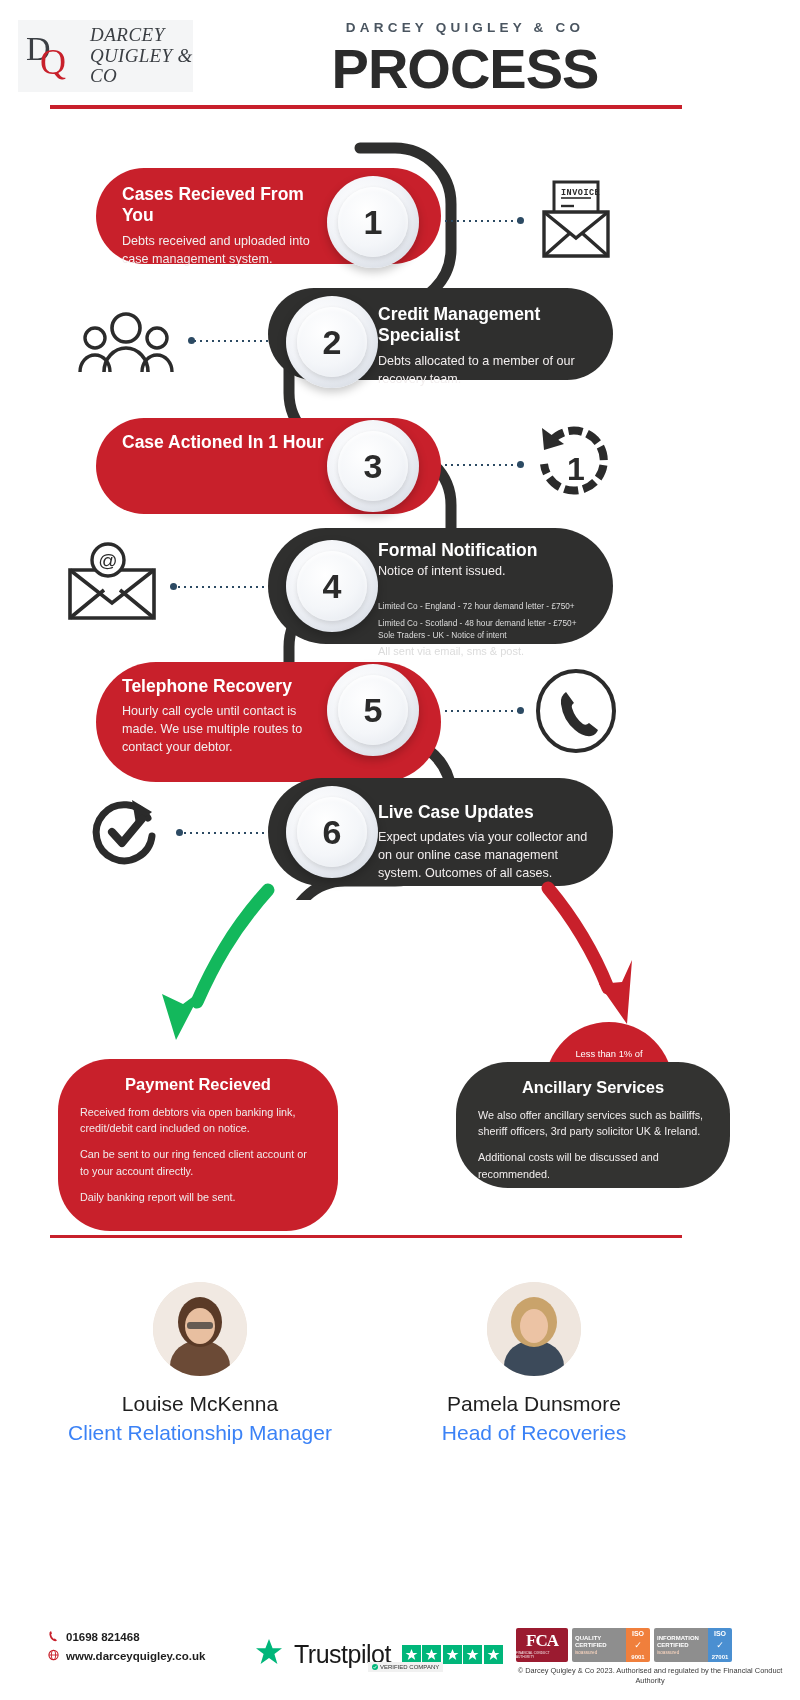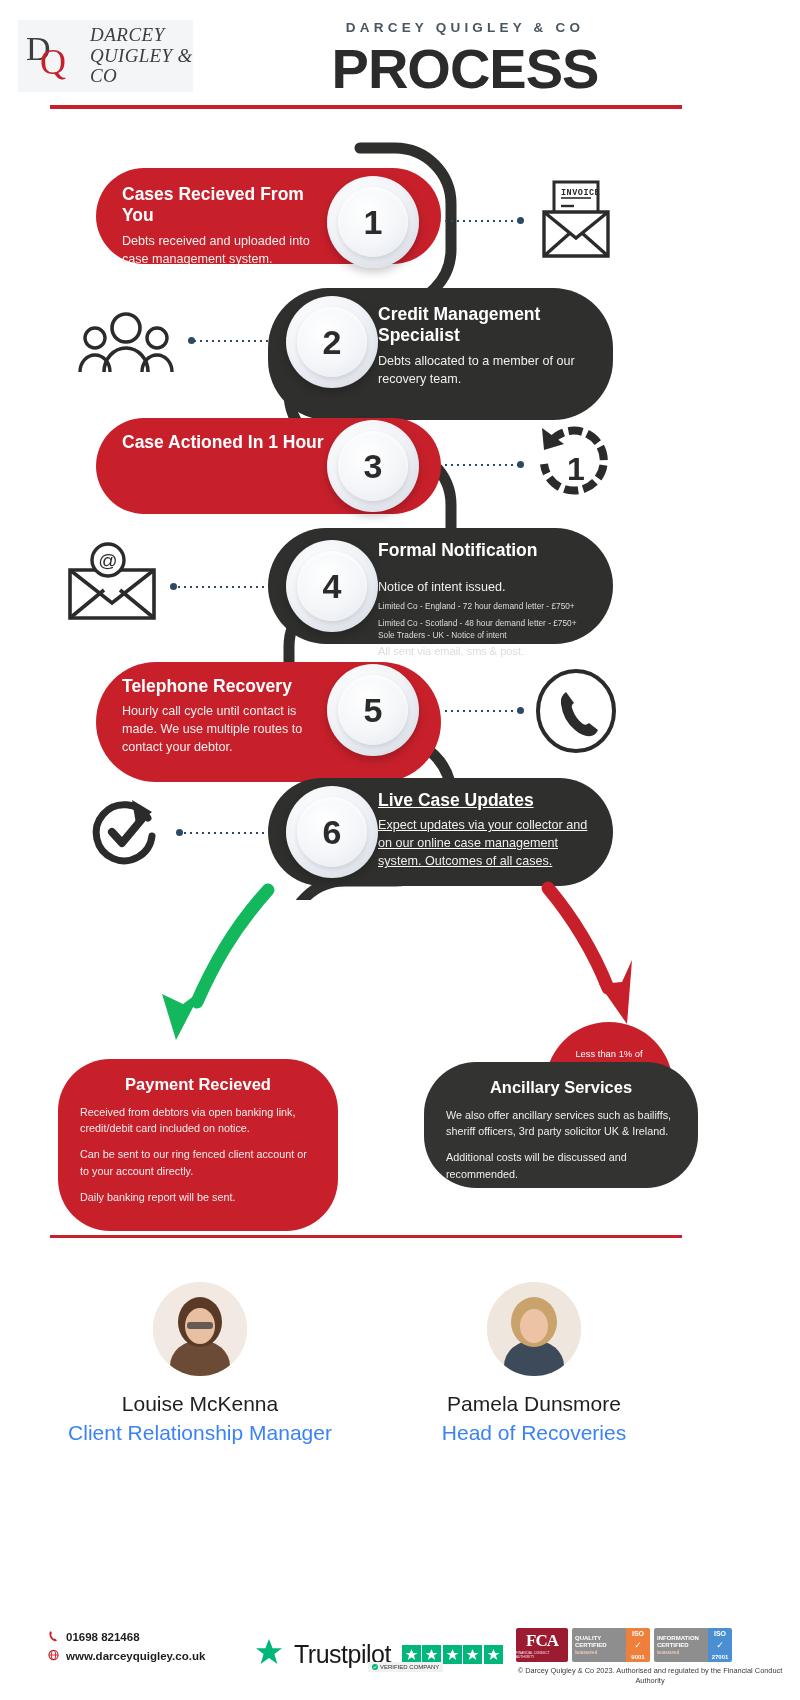--- a/index.html
+++ b/index.html
@@ -35,21 +35,21 @@
 
   
   .spine { position: absolute; left: 0; top: 140px; width: 800px; height: 760px; pointer-events: none; }
 
   
   .step { position: absolute; border-radius: 60px; color: #fff; }
   .step.red   { background: #c8202b; }
   .step.dark  { background: #2f2f2e; }
   .step .title { font-size: 17.5px; font-weight: 700; line-height: 1.22; }
   .step .body  { font-size: 12.6px; line-height: 1.42; color: #f2eeee; margin-top: 6px; }
-  .step .fine  { font-size: 8.3px; line-height: 1.5; color: #dcdcdc; margin-top: 3px; }
+  .step .fine  { font-size: 8.3px; line-height: 1.5; color: #dcdcdc; margin-top: 19px; }
   .step .fine2 { font-size: 11px; line-height: 1.5; color: #dcdcdc; margin-top: 1px; }
 
   
   .medal { position: absolute; width: 92px; height: 92px; border-radius: 50%;
     background: radial-gradient(circle at 38% 32%, #ffffff 0%, #f1f3f7 48%, #dfe3ea 74%, #ccd2dc 100%);
     box-shadow: 0 4px 10px rgba(0,0,0,.22); display:flex; align-items:center; justify-content:center; }
   .medal::before { content:""; position:absolute; inset:11px; border-radius:50%;
     background: radial-gradient(circle at 40% 34%, #ffffff 0%, #f4f6f9 55%, #e2e6ed 100%);
     box-shadow: inset 0 2px 4px rgba(255,255,255,.9), 0 2px 5px rgba(0,0,0,.12); }
   .medal span { position: relative; font-size: 34px; font-weight: 800; color: #2b2b2b; }
@@ -154,21 +154,21 @@
       <line x1="25" y1="20" x2="55" y2="20" stroke="#2b2b2b" stroke-width="1.6"></line>
       <line x1="25" y1="28" x2="38" y2="28" stroke="#2b2b2b" stroke-width="2.4"></line>
       <line x1="25" y1="36" x2="55" y2="36" stroke="#2b2b2b" stroke-width="1.6"></line>
       <line x1="25" y1="41" x2="55" y2="41" stroke="#2b2b2b" stroke-width="1.6"></line>
       <path d="M8,34 h64 v44 h-64 z" fill="#fff" stroke="#2b2b2b" stroke-width="3.4"></path>
       <path d="M8,34 l32,26 l32,-26" fill="none" stroke="#2b2b2b" stroke-width="3.4"></path>
       <path d="M8,78 l26,-23 M72,78 l-26,-23" fill="none" stroke="#2b2b2b" stroke-width="3.4"></path>
     </svg>
   </div>
 
-  <div class="step dark" style="left:268px; top:288px; width:345px; height:132px; padding:16px 26px 0 110px;">
+  <div class="step dark" style="left:268px; top:288px; width:345px; height:92px; padding:16px 26px 0 110px;">
     <div class="title">Credit Management Specialist</div>
     <div class="body">Debts allocated to a member of our recovery team.</div>
   </div>
   <div class="medal" style="left:286px; top:296px;">
     <span>2</span>
   </div>
   <div class="conn" style="left:192px; top:340px; width:76px;"></div>
   <div class="conn-dot" style="left:188px; top:337px;"></div>
   <div class="icon-wrap" style="left:78px; top:310px;">
     <svg width="96" height="66" viewBox="0 0 96 66">
@@ -192,21 +192,21 @@
   <div class="icon-wrap" style="left:532px; top:424px;">
     <svg width="88" height="84" viewBox="0 0 88 84">
       <path d="M20,16 a30,30 0 1 1 -8,24" fill="none" stroke="#2b2b2b" stroke-width="8" stroke-dasharray="14 5" stroke-linecap="butt"></path>
       <path d="M10,4 l2,22 l20,-6 z" fill="#2b2b2b"></path>
       <text x="44" y="56" font-family="Liberation Sans, sans-serif" font-size="32" font-weight="700" fill="#2b2b2b" text-anchor="middle">1</text>
     </svg>
   </div>
 
   <div class="step dark" style="left:268px; top:528px; width:345px; height:116px; padding:12px 20px 0 110px;">
     <div class="title">Formal Notification</div>
-    <div class="body" style="margin-top:18px;">Notice of intent issued.</div>
+    <div class="body" style="margin-top:2px;">Notice of intent issued.</div>
     <div class="fine">Limited Co - England - 72 hour demand letter - £750+</div>
     <div class="fine" style="margin-top:4px;">Limited Co - Scotland - 48 hour demand letter - £750+</div>
     <div class="fine" style="margin-top:0;">Sole Traders - UK - Notice of intent</div>
     <div class="fine2">All sent via email, sms &amp; post.</div>
   </div>
   <div class="medal" style="left:286px; top:540px;">
     <span>4</span>
   </div>
   <div class="conn" style="left:176px; top:586px; width:90px;"></div>
   <div class="conn-dot" style="left:170px; top:583px;"></div>
@@ -229,21 +229,21 @@
   </div>
   <div class="conn" style="left:443px; top:710px; width:76px;"></div>
   <div class="conn-dot" style="left:517px; top:707px;"></div>
   <div class="icon-wrap" style="left:534px; top:668px;">
     <svg width="84" height="86" viewBox="0 0 84 86">
       <ellipse cx="42" cy="43" rx="38" ry="40" fill="none" stroke="#2b2b2b" stroke-width="4"></ellipse>
       <path d="M32,24 q-6,4 -5,12 q2,16 14,26 q8,7 16,6 q5,-1 7,-6 l-9,-7 q-3,3 -6,1 q-8,-6 -11,-16 q-1,-3 2,-5 z" fill="#2b2b2b"></path>
     </svg>
   </div>
 
-  <div class="step dark" style="left:268px; top:778px; width:345px; height:108px; padding:12px 22px 0 110px;text-decoration:underline;">
+  <div class="step dark" style="left:268px; top:778px; width:345px; height:108px; padding:24px 22px 0 110px;">
     <div class="title">Live Case Updates</div>
     <div class="body">Expect updates via your collector and on our online case management system. Outcomes of all cases.</div>
   </div>
   <div class="medal" style="left:286px; top:786px;">
     <span>6</span>
   </div>
   <div class="conn" style="left:182px; top:832px; width:84px;"></div>
   <div class="conn-dot" style="left:176px; top:829px;"></div>
   <div class="icon-wrap" style="left:86px; top:790px;">
     <svg width="80" height="80" viewBox="0 0 80 80">
@@ -263,21 +263,21 @@
   <div class="outcome red" style="left:58px; top:1059px; width:280px; height:172px;">
     <h3>Payment Recieved</h3>
     <p>Received from debtors via open banking link, credit/debit card included on notice.</p>
     <p>Can be sent to our ring fenced client account or to your account directly.</p>
     <p>Daily banking report will be sent.</p>
   </div>
 
   <div class="badge" style="left:545px; top:1022px;">
     <span>Less than 1% of instructed debts require ancillary services.</span>
   </div>
-  <div class="outcome dark" style="left:424px; top:1062px; width:274px; height:126px;">
+  <div class="outcome dark" style="left:456px; top:1062px; width:274px; height:126px;">
     <h3>Ancillary Services</h3>
     <p>We also offer ancillary services such as bailiffs, sheriff officers, 3rd party solicitor UK &amp; Ireland.</p>
     <p>Additional costs will be discussed and recommended.</p>
   </div>
 
   <div class="rule2"></div>
 
   <div class="person" style="left:40px; top:1282px;">
     <div class="avatar">
       <svg width="94" height="94" viewBox="0 0 94 94">

